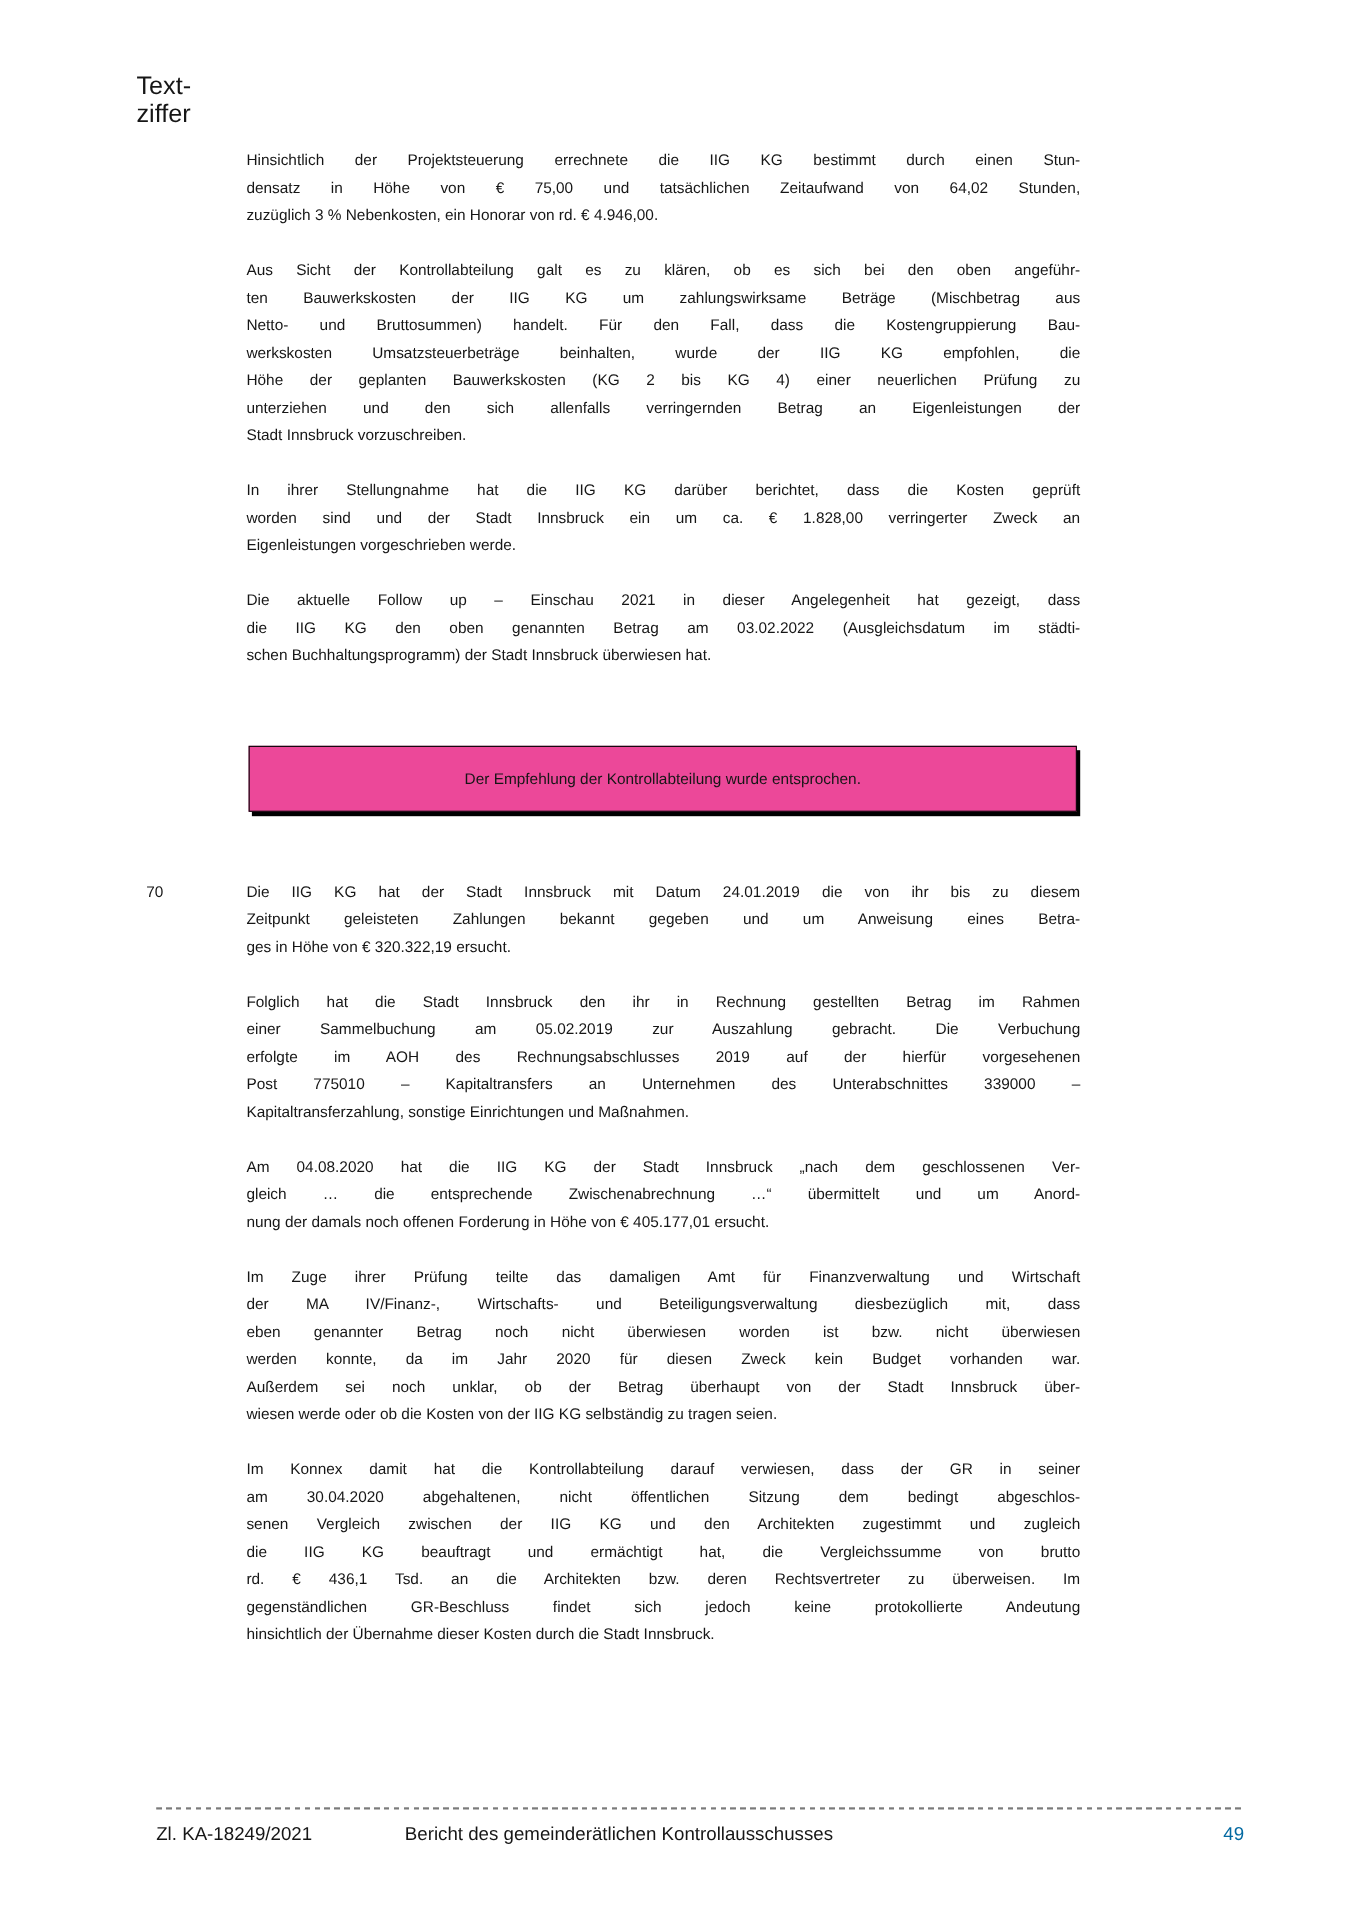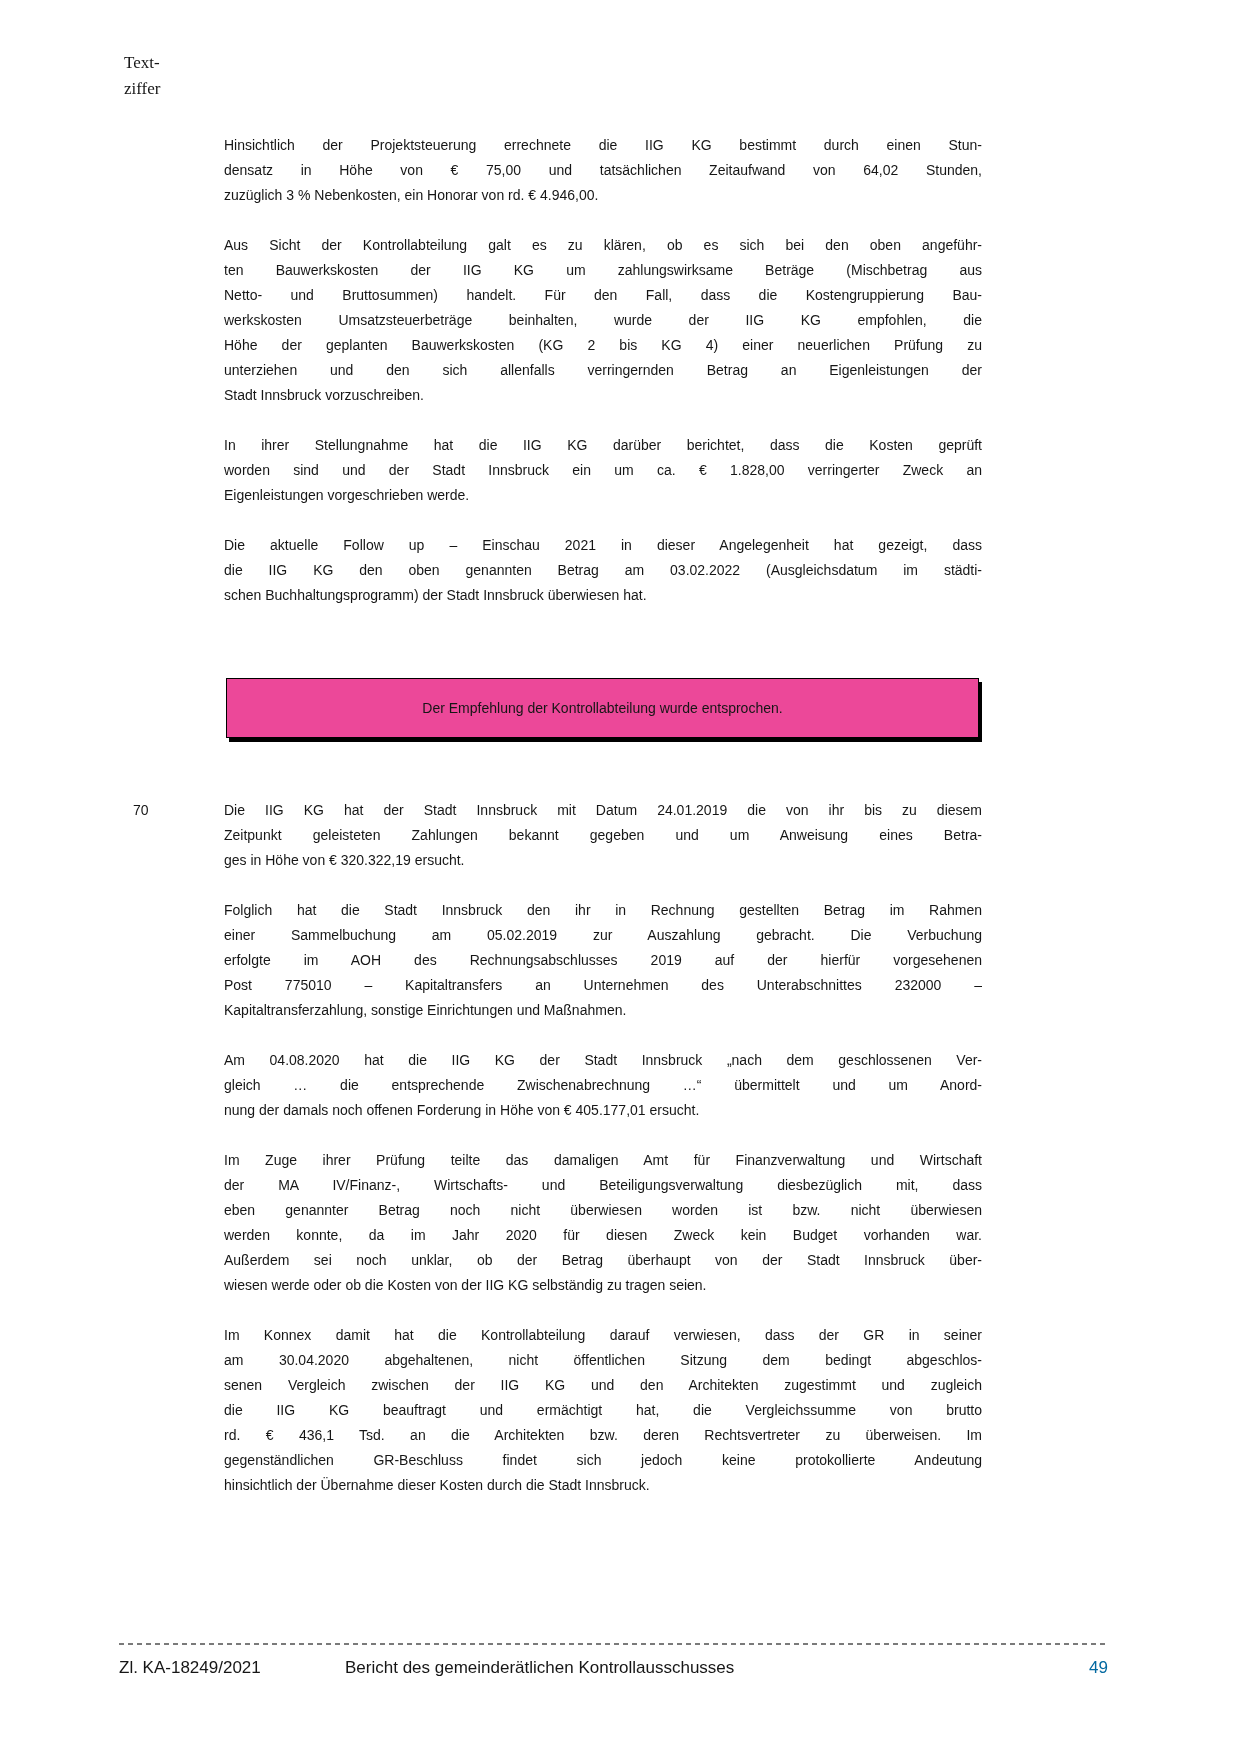--- a/index.html
+++ b/index.html
@@ -10,25 +10,24 @@
     height: 1754px;
     margin: 0 auto;
     background: #ffffff;
     font-family: "Liberation Sans", sans-serif;
     color: #161616;
     overflow: hidden;
   }
   .margin-label {
     position: absolute;
     left: 124px;
-    top: 50px;
-    font-size: 17px;
+    top: 64px;
+    font-size: 23px;
     line-height: 26px;
     white-space: pre-line;
-    font-family: Liberation Serif, serif;
   }
   .doc-column {
     position: absolute;
     left: 224px;
     top: 133px;
     width: 758px;
     font-size: 14px;
     line-height: 25px;
   }
   .para { margin: 0 0 25px 0; position: relative; }
@@ -46,21 +45,21 @@
     height: 58px;
     border: 1px solid #000000;
     background: #ec4899;
     box-shadow: 3px 4px 0 #000000;
     display: flex;
     align-items: center;
     justify-content: center;
   }
   .footer {
     position: absolute;
-    left: 119px;
+    left: 142px;
     width: 989px;
     top: 1643px;
     font-size: 17px;
   }
   .footer-line {
     height: 2px;
     background: repeating-linear-gradient(90deg, #7a7a7a 0 5px, transparent 5px 9px);
   }
   .footer-row { display: flex; align-items: baseline; margin-top: 13px; }
   .footer-ref { width: 226px; }
@@ -109,21 +108,21 @@
     <div class="para">
       <span class="margin-num">70</span>
     <div class="line">Die IIG KG hat der Stadt Innsbruck mit Datum 24.01.2019 die von ihr bis zu diesem</div>
         <div class="line">Zeitpunkt geleisteten Zahlungen bekannt gegeben und um Anweisung eines Betra-</div>
         <div class="line last">ges in Höhe von € 320.322,19 ersucht.</div>
       </div>
     <div class="para">
         <div class="line">Folglich hat die Stadt Innsbruck den ihr in Rechnung gestellten Betrag im Rahmen</div>
         <div class="line">einer Sammelbuchung am 05.02.2019 zur Auszahlung gebracht. Die Verbuchung</div>
         <div class="line">erfolgte im AOH des Rechnungsabschlusses 2019 auf der hierfür vorgesehenen</div>
-        <div class="line">Post 775010 – Kapitaltransfers an Unternehmen des Unterabschnittes 232000 –</div>
+        <div class="line">Post 775010 – Kapitaltransfers an Unternehmen des Unterabschnittes 339000 –</div>
         <div class="line last">Kapitaltransferzahlung, sonstige Einrichtungen und Maßnahmen.</div>
       </div>
     <div class="para">
         <div class="line">Am 04.08.2020 hat die IIG KG der Stadt Innsbruck „nach dem geschlossenen Ver-</div>
         <div class="line">gleich … die entsprechende Zwischenabrechnung …“ übermittelt und um Anord-</div>
         <div class="line last">nung der damals noch offenen Forderung in Höhe von € 405.177,01 ersucht.</div>
       </div>
     <div class="para">
         <div class="line">Im Zuge ihrer Prüfung teilte das damaligen Amt für Finanzverwaltung und Wirtschaft</div>
         <div class="line">der MA IV/Finanz-, Wirtschafts- und Beteiligungsverwaltung diesbezüglich mit, dass</div>

